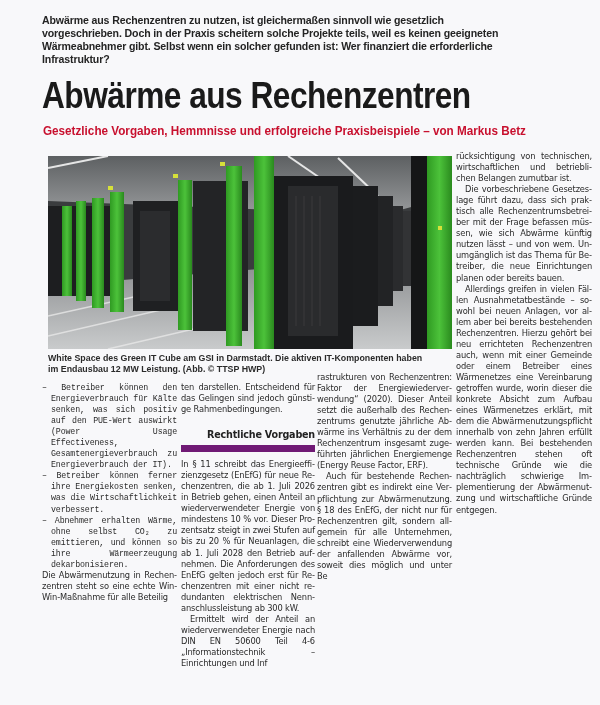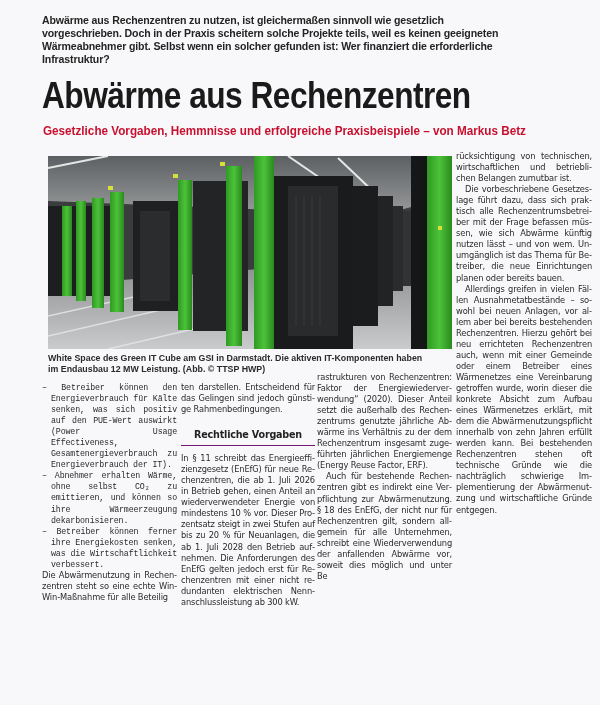--- a/index.html
+++ b/index.html
@@ -52,22 +52,22 @@
   .col p { margin: 0; }
   .col p.indent { text-indent: 9px; }
   .col ul { list-style: none; font-family: Liberation Mono, monospace; }
   .col li { padding-left: 9px; text-indent: -9px; }
   .col1 { left: 42px; top: 382px; width: 135px; }
   .col2 { left: 181px; top: 382px; width: 134px; }
   .col3 { left: 317px; top: 372px; width: 135px; }
   .col4 { left: 456px; top: 151px; width: 136px; }
   .subhead {
     font-weight: bold; font-size: 9.6px; line-height: 14px;
-    color: #222; border-bottom: 1px solid #701a75;
-    padding-bottom: 3px; margin: 13px 0 7px 0; text-align: center;
+    color: #222; border-bottom: 7px solid #701a75;
+    padding-bottom: 3px; margin: 13px 0 7px 0; text-align: right;
     letter-spacing: -0.2px;
   }
   .ad-label {
     position: absolute; left: 42px; top: 732px;
     font-size: 10px; color: #9a9a9a;
   }
 </style>
 </head>
 <body>
 
@@ -137,30 +137,31 @@
       <rect x="390" y="70" width="4" height="4"></rect>
     </g>
   </svg>
 </div>
 
 <div class="caption">White Space des Green IT Cube am GSI in Darmstadt. Die aktiven IT-Komponenten haben im Endausbau 12 MW Leistung. (Abb. © TTSP HWP)</div>
 
 <div class="col col1">
   <ul>
     <li>– Betreiber können den Ener­gieverbrauch für Kälte senken, was sich positiv auf den PUE-Wert auswirkt (Power Usage Effectiveness, Gesamtenergie­verbrauch zu Energieverbrauch der IT).</li>
+    <li>– Betreiber können ferner ihre Energiekosten senken, was die Wirtschaftlichkeit verbessert.</li>
     <li>– Abnehmer erhalten Wärme, ohne selbst CO₂ zu emittieren, und können so ihre Wärmeer­zeugung dekarbonisieren.</li>
-    <li>– Betreiber können ferner ihre Energiekosten senken, was die Wirtschaftlichkeit verbessert.</li>
   </ul>
   <p>Die Abwärmenutzung in Rechen­zentren steht so eine echte Win-Win-Maßnahme für alle Beteilig­</p>
 </div>
 
 <div class="col col2">
   <p>ten darstellen. Entscheidend für das Gelingen sind jedoch günsti­ge Rahmenbedingungen.</p>
   <h2 class="subhead">Rechtliche Vorgaben</h2>
   <p>In § 11 schreibt das Energieeffi­zienzgesetz (EnEfG) für neue Re­chenzentren, die ab 1. Juli 2026 in Betrieb gehen, einen Anteil an wiederverwendeter Energie von mindestens 10 % vor. Dieser Pro­zentsatz steigt in zwei Stufen auf bis zu 20 % für Neuanlagen, die ab 1. Juli 2028 den Betrieb auf­nehmen. Die Anforderungen des EnEfG gelten jedoch erst für Re­chenzentren mit einer nicht re­dundanten elektrischen Nenn­anschlussleistung ab 300 kW.</p>
+  <p class="indent">Ermittelt wird der Anteil an wie­derverwendeter Energie nach DIN EN 50600 Teil 4-6 „Informations­technik – Einrichtungen und Inf­</p>
 </div>
 
 <div class="col col3">
   <p>rastrukturen von Rechenzentren: Faktor der Energiewiederver­wendung“ (2020). Dieser Anteil setzt die außerhalb des Rechen­zentrums genutzte jährliche Ab­wärme ins Verhältnis zu der dem Rechenzentrum insgesamt zuge­führten jährlichen Energiemenge (Energy Reuse Factor, ERF).</p>
   <p class="indent">Auch für bestehende Rechen­zentren gibt es indirekt eine Ver­pflichtung zur Abwärmenutzung. § 18 des EnEfG, der nicht nur für Rechenzentren gilt, sondern all­gemein für alle Unternehmen, schreibt eine Wiederverwendung der anfallenden Abwärme vor, so­weit dies möglich und unter Be­</p>
 </div>
 
 <div class="col col4">
   <p>rücksichtigung von technischen, wirtschaftlichen und betriebli­chen Belangen zumutbar ist.</p>
   <p class="indent">Die vorbeschriebene Gesetzes­lage führt dazu, dass sich prak­tisch alle Rechenzentrumsbetrei­ber mit der Frage befassen müs­sen, wie sich Abwärme künftig nutzen lässt – und von wem. Un­umgänglich ist das Thema für Be­treiber, die neue Einrichtungen planen oder bereits bauen.</p>

